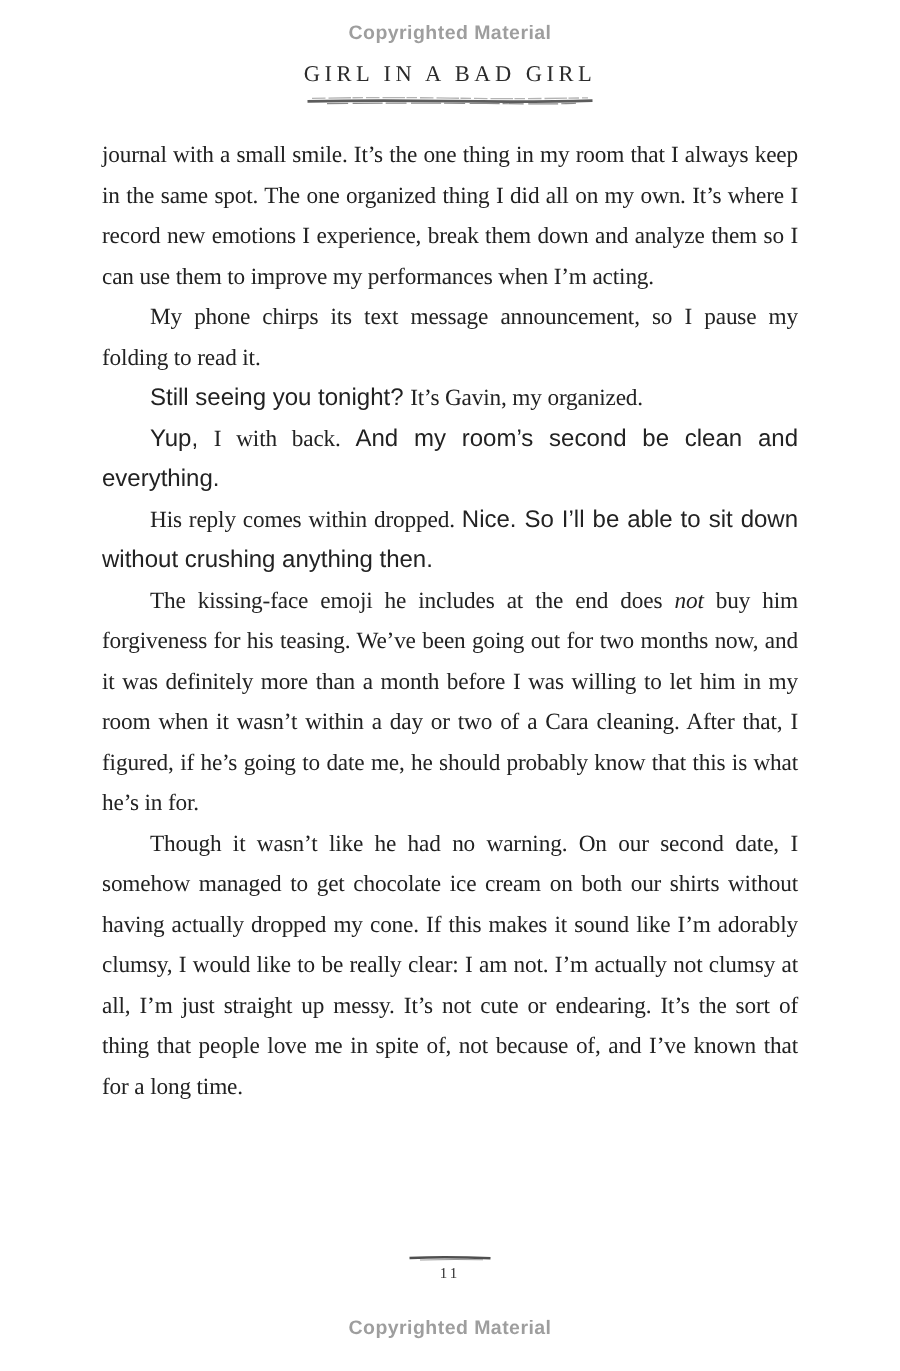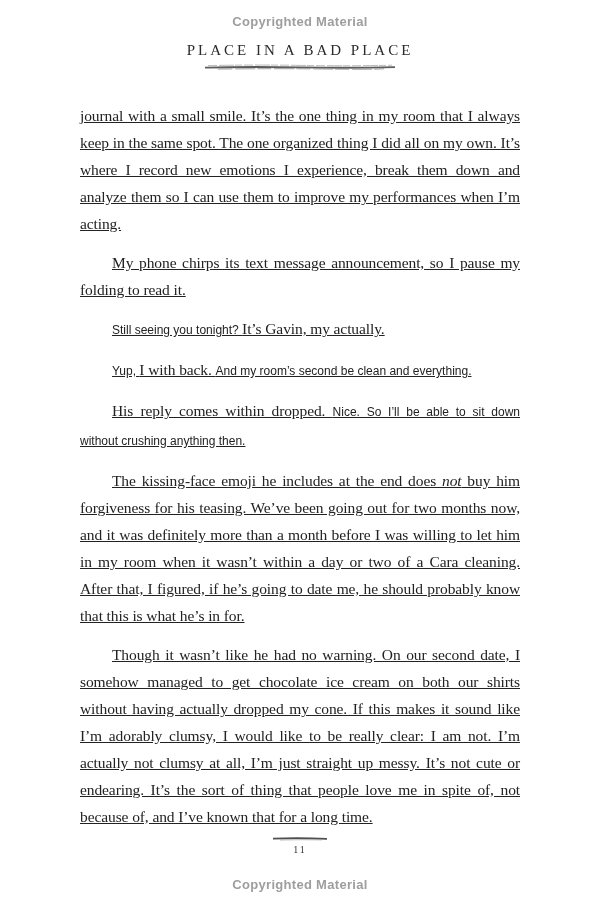--- a/index.html
+++ b/index.html
@@ -53,29 +53,28 @@
     left: 68px;
     width: 464px;
     font-family: "Liberation Serif", serif;
     font-size: 15.5px;
     line-height: 27px;
     letter-spacing: -0.1px;
     color: #222222;
     text-align: justify;
   }
   .body-text p {
-    margin: 12px;
-    text-decoration: underline;
+    margin: 0;
   }
   .body-text p.indent {
     text-indent: 32px;
   }
   .sms {
     font-family: "Liberation Sans", sans-serif;
-    font-size: 12px;
+    font-size: 16px;
     letter-spacing: 0;
   }
   .em {
     font-style: italic;
   }
   .footer-rule {
     position: absolute;
     top: 836px;
     left: 50%;
     transform: translateX(-50%);
@@ -95,37 +94,37 @@
     color: #333333;
   }
 </style>
 </head>
 <body>
 
 <div class="page">
 
   <div class="copyright top">Copyrighted Material</div>
 
-  <div class="title">PLACE IN A BAD PLACE</div>
+  <div class="title">GIRL IN A BAD GIRL</div>
 
   <div class="title-rule">
     <svg width="192" height="8" viewBox="0 0 192 8">
       <path d="M4 2.6 Q 50 1.6, 96 2.4 T 188 2.2" stroke="#b3b3b3" stroke-width="0.9" fill="none" stroke-dasharray="9 2 15 1 7 2"></path>
       <path d="M1 4.6 Q 44 3.6, 96 4.4 T 191 4.1" stroke="#5c5c5c" stroke-width="1.9" fill="none"></path>
       <path d="M14 6.1 Q 70 5.4, 120 6 T 180 5.8" stroke="#8a8a8a" stroke-width="0.8" fill="none" stroke-dasharray="14 3 20 2"></path>
     </svg>
   </div>
 
   <div class="body-text">
 
     <p><span>journal with a small smile. It’s the one thing in my room that I always keep in the same spot. The one organized thing I did all on my own. It’s where I record new emotions I experience, break them down and analyze them so I can use them to improve my performances when I’m acting.</span></p>
 
     <p class="indent"><span>My phone chirps its text message announcement, so I pause my folding to read it.</span></p>
 
-    <p class="indent"><span class="sms">Still seeing you tonight? </span><span>It’s Gavin, my actually.</span></p>
+    <p class="indent"><span class="sms">Still seeing you tonight? </span><span>It’s Gavin, my organized.</span></p>
 
     <p class="indent"><span class="sms">Yup, </span><span>I with back. </span><span class="sms">And my room’s second be clean and everything.</span></p>
 
     <p class="indent"><span>His reply comes within dropped. </span><span class="sms">Nice. So I’ll be able to sit down without crushing anything then.</span></p>
 
     <p class="indent"><span>The kissing-face emoji he includes at the end does </span><span class="em">not</span><span> buy him forgiveness for his teasing. We’ve been going out for two months now, and it was definitely more than a month before I was willing to let him in my room when it wasn’t within a day or two of a Cara cleaning. After that, I figured, if he’s going to date me, he should probably know that this is what he’s in for.</span></p>
 
     <p class="indent"><span>Though it wasn’t like he had no warning. On our second date, I somehow managed to get chocolate ice cream on both our shirts without having actually dropped my cone. If this makes it sound like I’m adorably clumsy, I would like to be really clear: I am not. I’m actually not clumsy at all, I’m just straight up messy. It’s not cute or endearing. It’s the sort of thing that people love me in spite of, not because of, and I’ve known that for a long time.</span></p>
 
   </div>

